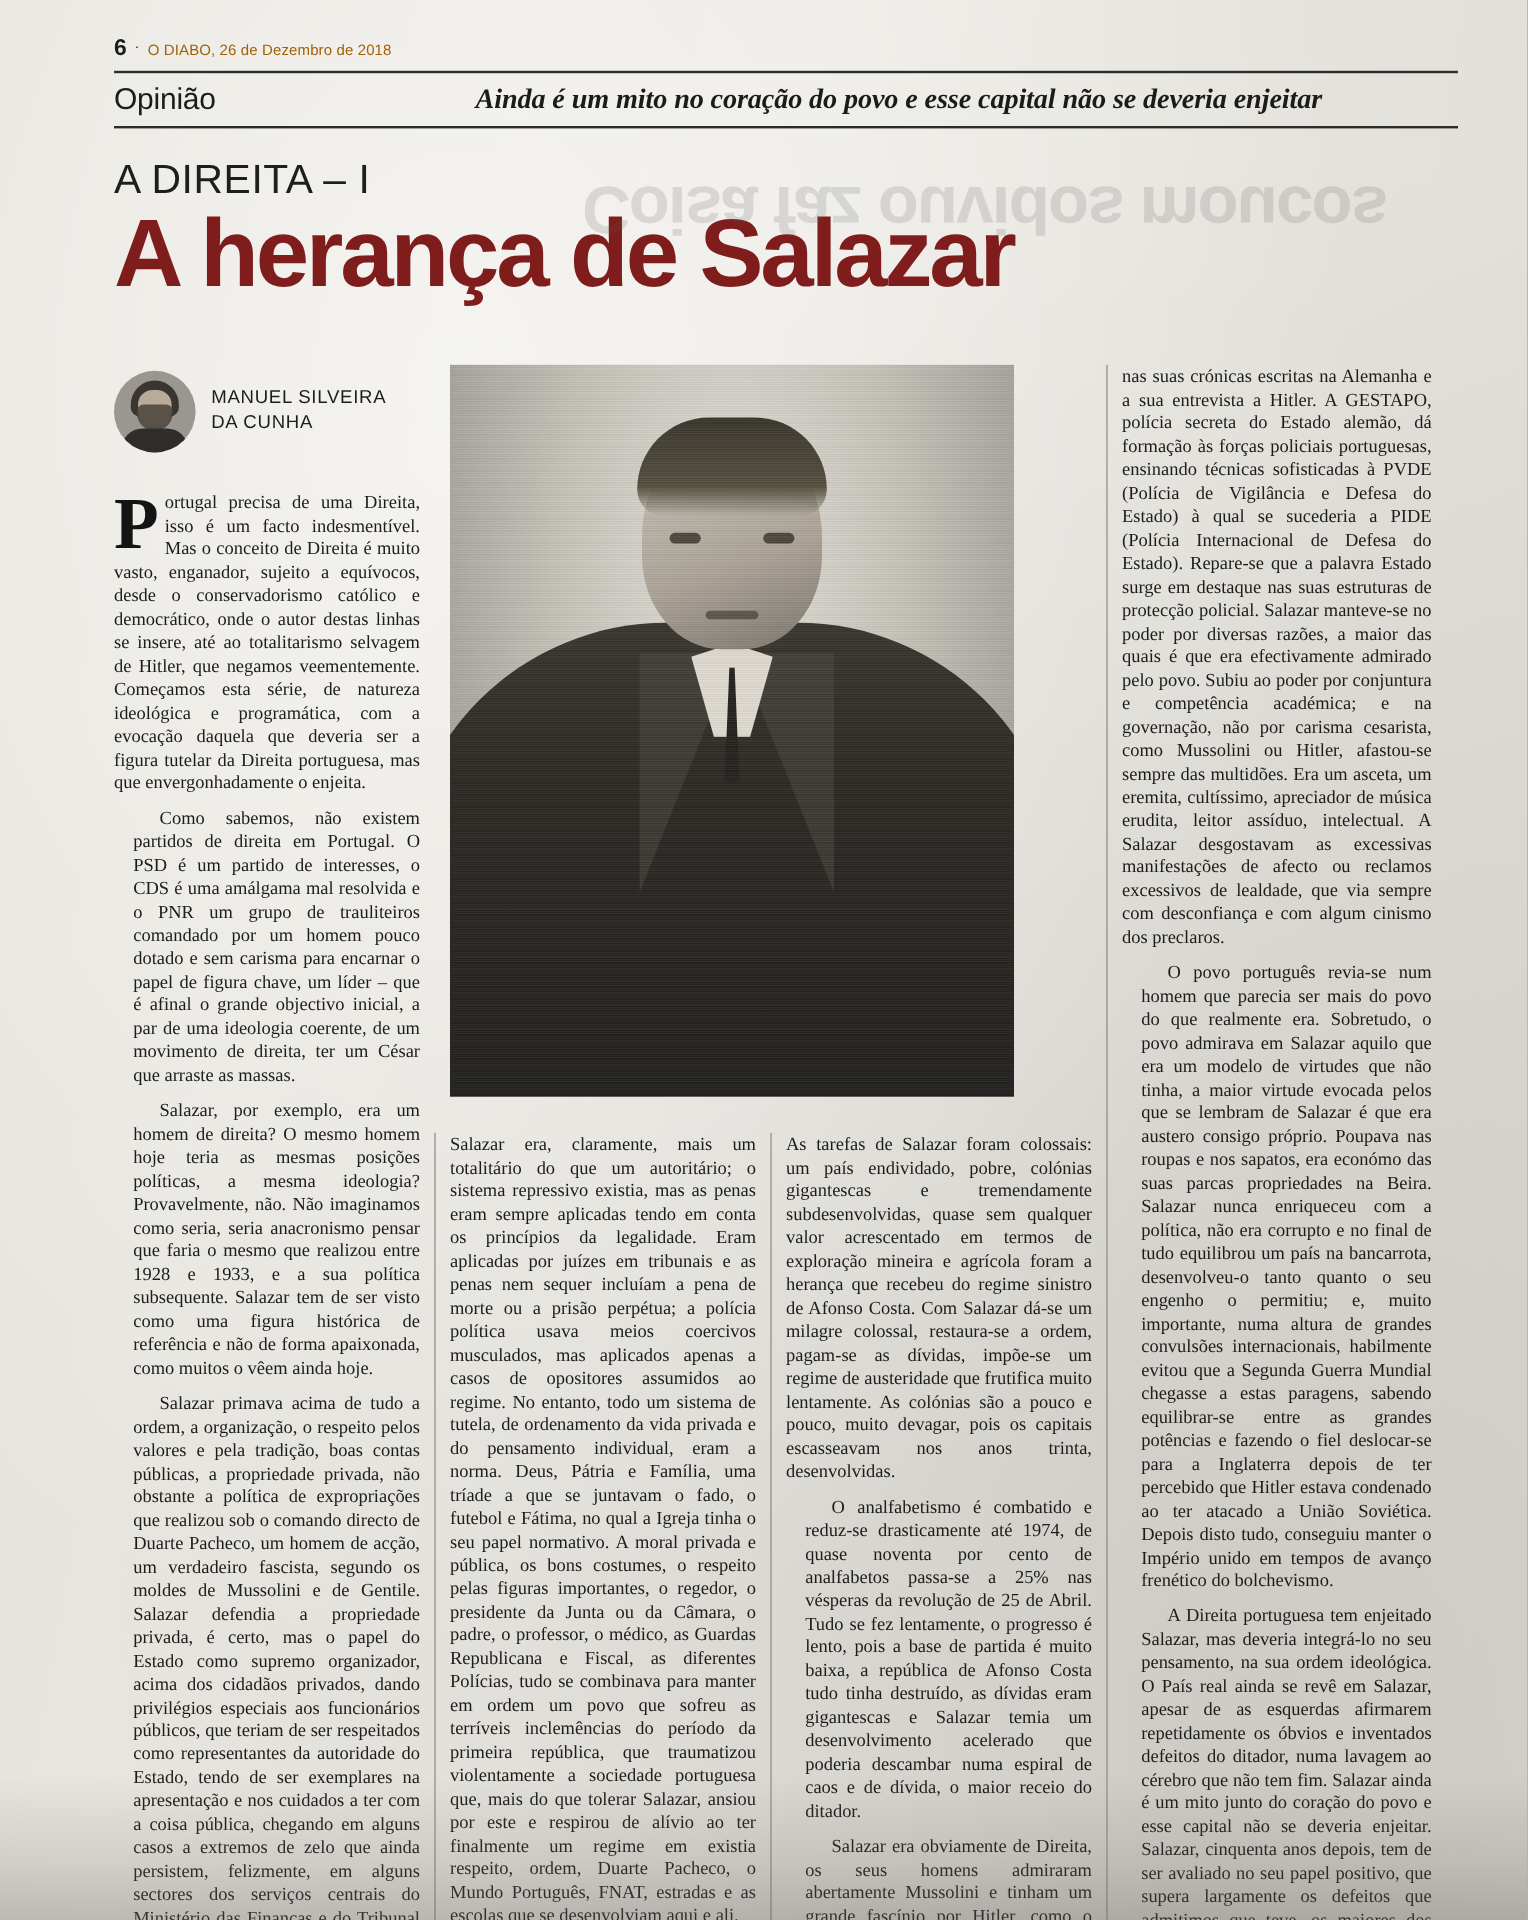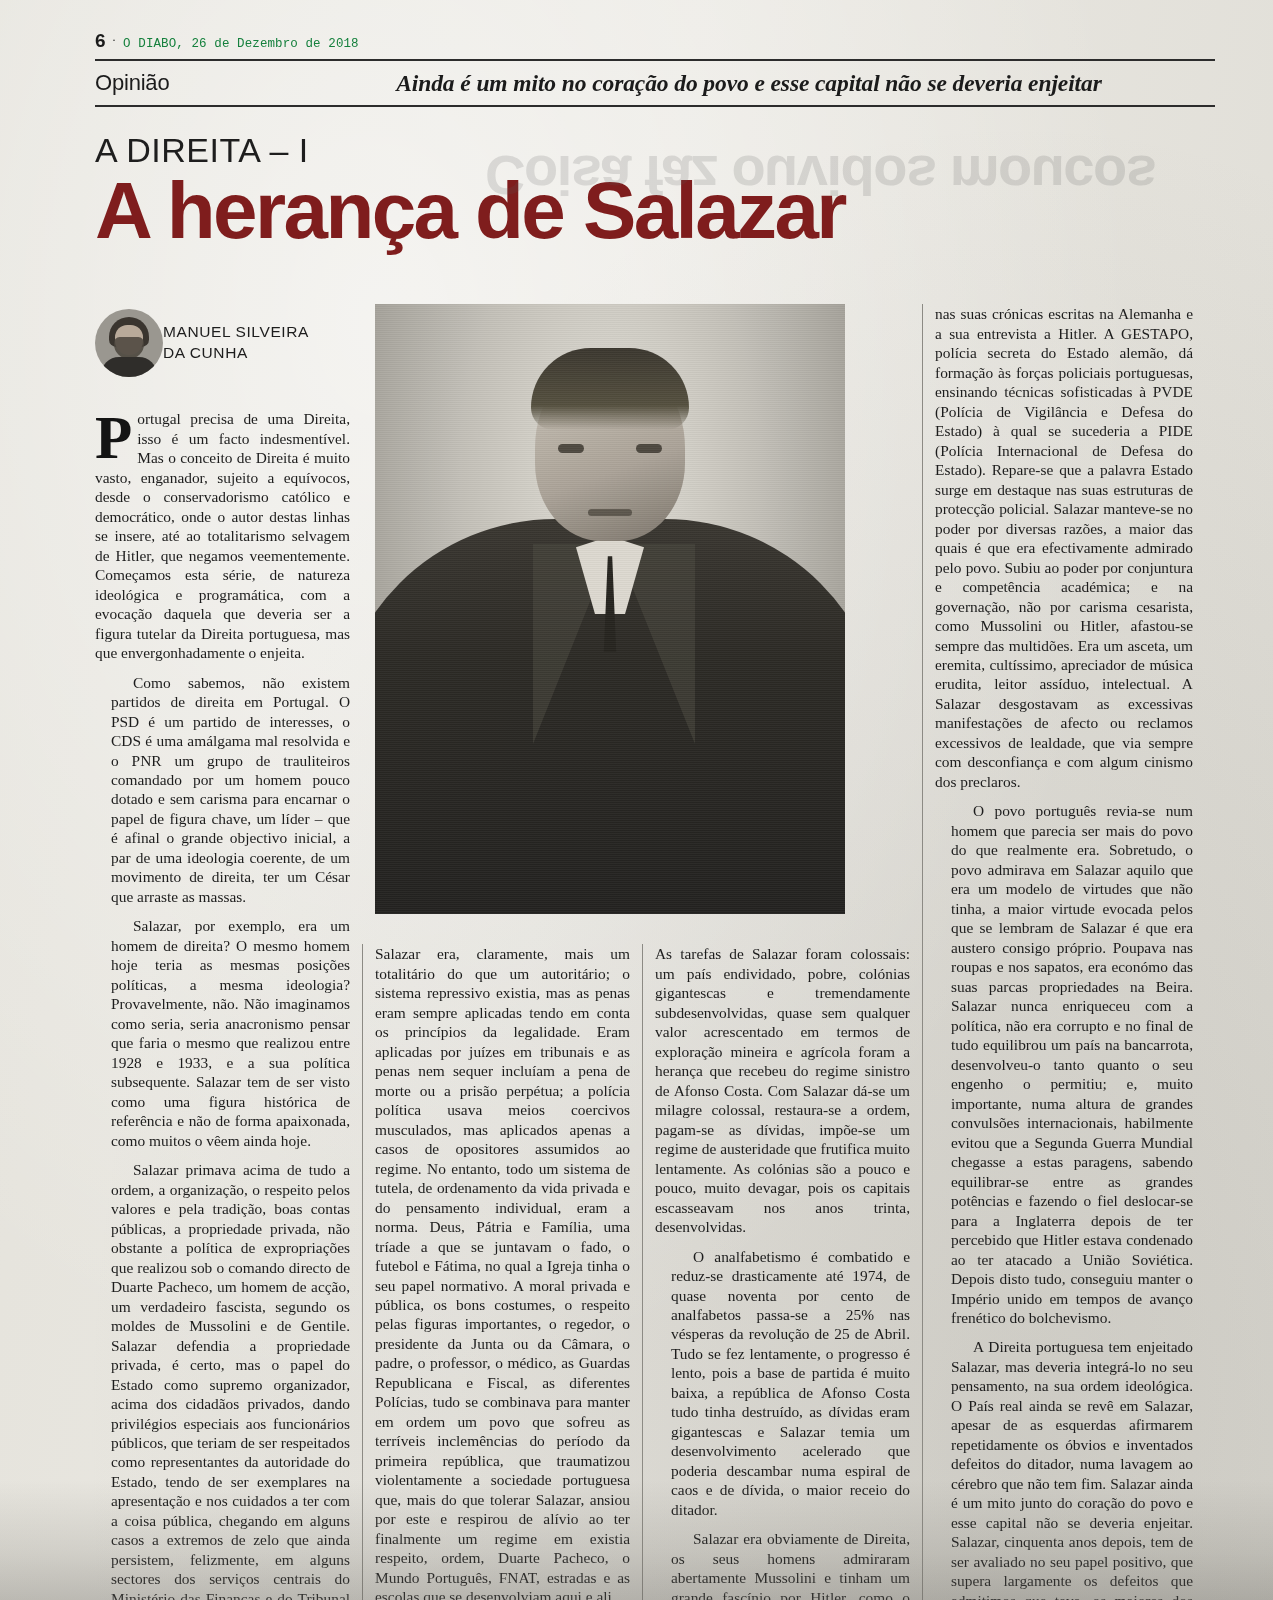--- a/index.html
+++ b/index.html
@@ -47,41 +47,41 @@
     font-size: 19px;
     letter-spacing: -0.5px;
   }
   .masthead .dot {
     font-size: 12px;
     line-height: 1;
     position: relative;
     top: -3px;
   }
   .masthead .pub {
-    font-family: Liberation Mono, monospace;
+    font-family: Liberation Sans, sans-serif;
     font-size: 12.5px;
     letter-spacing: 0.1px;
-    color: #15803d;
+    color: #a16207;
   }
   .rule-top {
     height: 2px;
     background: #2c2c2c;
     margin-top: 2px;
   }
 
   
   .band {
     display: flex;
     align-items: center;
     height: 44px;
     border-bottom: 2px solid #2c2c2c;
   }
   .band .section {
     font-family: "Liberation Sans", sans-serif;
-    font-size: 22px;
+    font-size: 25px;
     letter-spacing: -0.2px;
     color: #1c1c1c;
     width: 210px;
   }
   .band .kicker {
     flex: 1;
     text-align: center;
     font-family: "Liberation Serif", serif;
     font-style: italic;
     font-weight: bold;
@@ -130,20 +130,21 @@
   .body-area {
     position: relative;
     margin-top: 26px;
     height: 1185px;
   }
 
   
   .byline {
     display: flex;
     align-items: center;
+    gap: 13px;
     height: 78px;
     margin-bottom: 14px;
   }
   .avatar {
     width: 68px;
     height: 68px;
     border-radius: 50%;
     overflow: hidden;
     background: #9a9790;
     position: relative;

